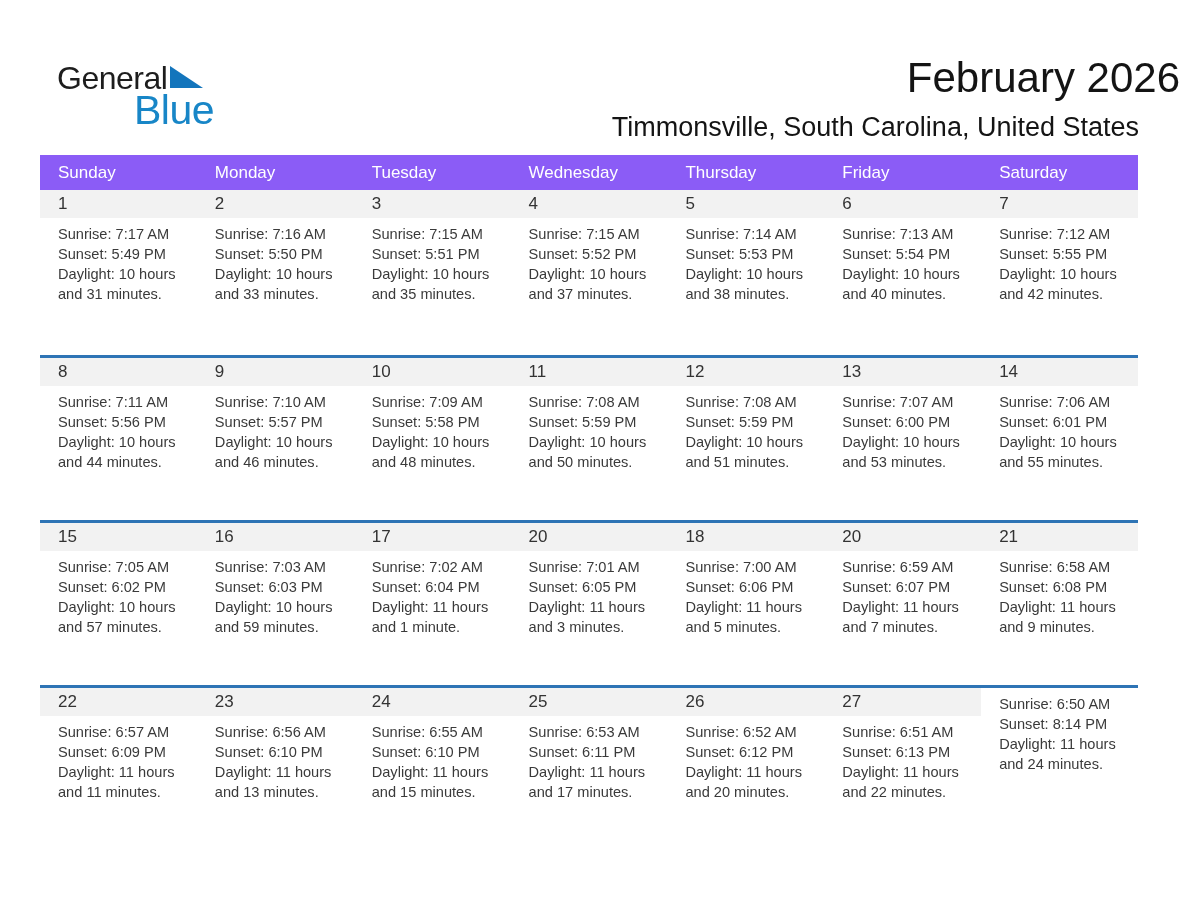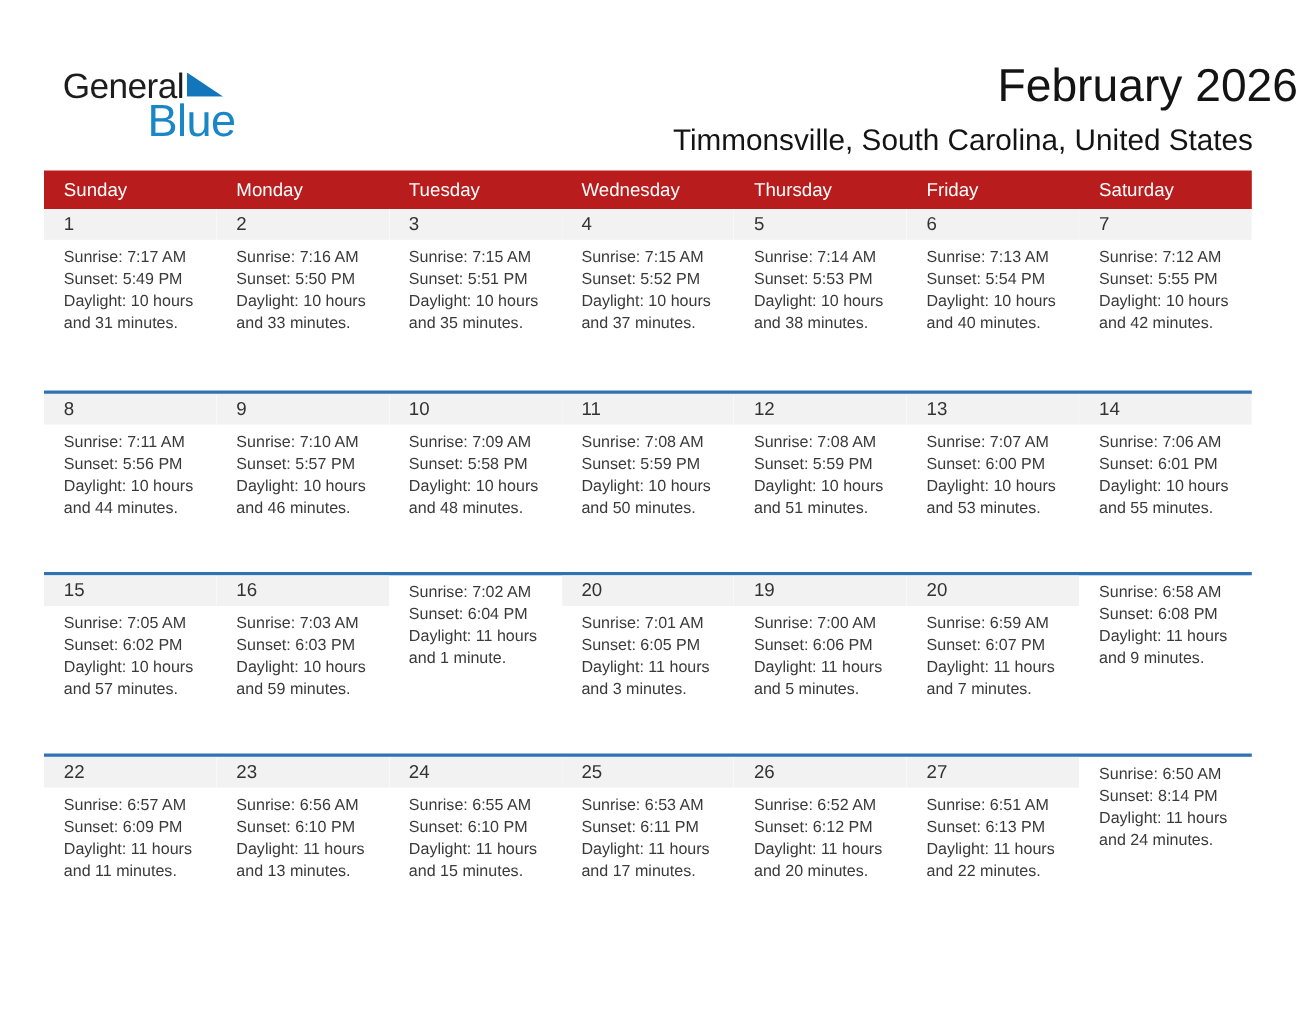--- a/index.html
+++ b/index.html
@@ -29,21 +29,21 @@
     font-size: 41px; letter-spacing: -0.5px; color: #1886C7;
   }
   .header-right { position: absolute; top: 57px; right: 8px; text-align: right; }
   .month-title { font-size: 42px; font-weight: 400; color: #141414; line-height: 1.0; }
   .location { font-size: 27px; font-weight: 400; color: #141414; margin-top: 13px; padding-right: 41px; }
 
   
   .calendar { position: absolute; left: 40px; top: 155px; width: 1098px; }
   .dow-row {
     display: grid; grid-template-columns: repeat(7, 1fr);
-    background: #b91c1c; height: 35px; align-items: center;
+    background: #8b5cf6; height: 35px; align-items: center;
   }
   .dow-cell { color: #ffffff; font-size: 17px; padding-left: 18px; }
 
   .week-row {
     display: grid; grid-template-columns: repeat(7, 1fr);
     height: 165px;
   }
   .week-row.bordered { border-top: 3px solid #2E74B5; height: 165px; }
   .cell { overflow: hidden; }
   .day-band {
@@ -263,61 +263,67 @@
             <span>16</span>
           </div>
         <div class="cell-body">
           <div>Sunrise: 7:03 AM</div>
           <div>Sunset: 6:03 PM</div>
           <div>Daylight: 10 hours</div>
           <div>and 59 minutes.</div>
         </div>
       </div>
       <div class="cell">
+        <div class="day-band">
+            <span>17</span>
+          </div>
         <div class="cell-body">
           <div>Sunrise: 7:02 AM</div>
           <div>Sunset: 6:04 PM</div>
           <div>Daylight: 11 hours</div>
           <div>and 1 minute.</div>
         </div>
       </div>
       <div class="cell">
         <div class="day-band">
             <span>20</span>
           </div>
         <div class="cell-body">
           <div>Sunrise: 7:01 AM</div>
           <div>Sunset: 6:05 PM</div>
           <div>Daylight: 11 hours</div>
           <div>and 3 minutes.</div>
         </div>
       </div>
       <div class="cell">
         <div class="day-band">
-            <span>19</span>
+            <span>18</span>
           </div>
         <div class="cell-body">
           <div>Sunrise: 7:00 AM</div>
           <div>Sunset: 6:06 PM</div>
           <div>Daylight: 11 hours</div>
           <div>and 5 minutes.</div>
         </div>
       </div>
       <div class="cell">
         <div class="day-band">
             <span>20</span>
           </div>
         <div class="cell-body">
           <div>Sunrise: 6:59 AM</div>
           <div>Sunset: 6:07 PM</div>
           <div>Daylight: 11 hours</div>
           <div>and 7 minutes.</div>
         </div>
       </div>
       <div class="cell">
+        <div class="day-band">
+            <span>21</span>
+          </div>
         <div class="cell-body">
           <div>Sunrise: 6:58 AM</div>
           <div>Sunset: 6:08 PM</div>
           <div>Daylight: 11 hours</div>
           <div>and 9 minutes.</div>
         </div>
       </div>
     </div>
 
     <div class="week-row bordered">

